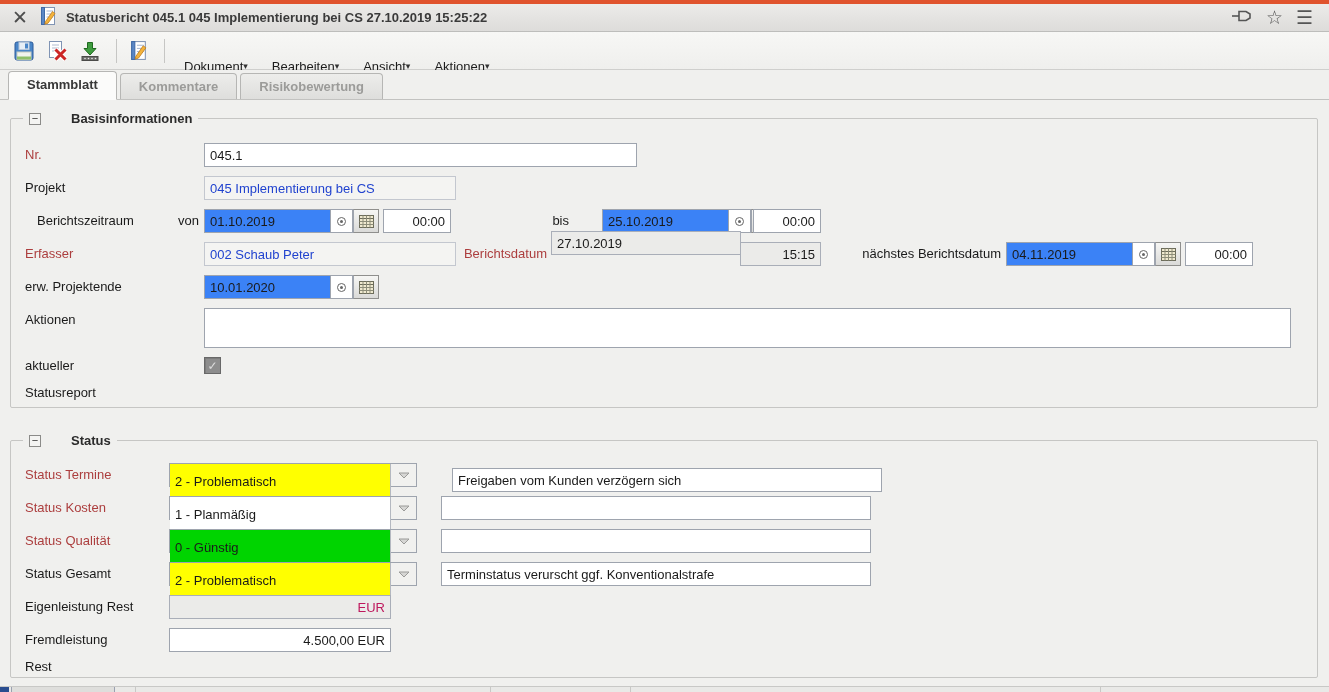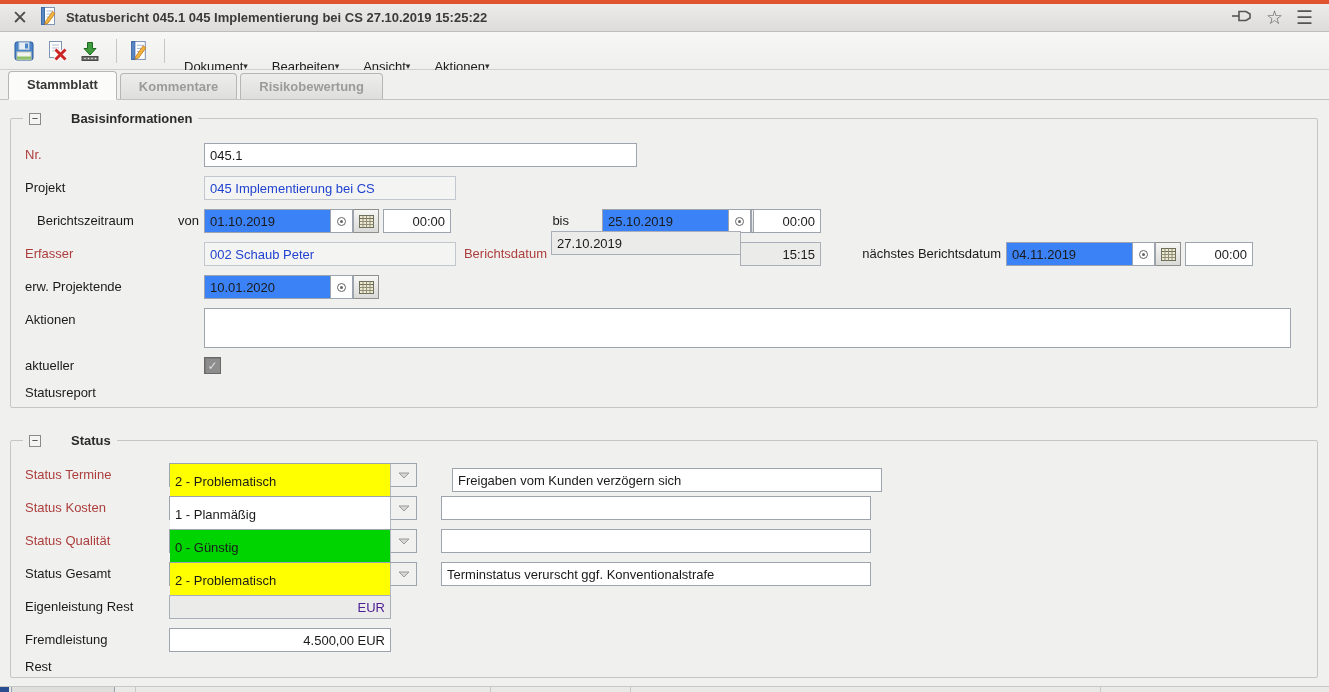--- a/index.html
+++ b/index.html
@@ -64,21 +64,21 @@
   .lbl { position:absolute; height:24px; line-height:24px; white-space:nowrap; color:#1a1a1a; }
   .lbl.req { color:#ac3e3e; }
   .lbl.ra { text-align:right; }
   .inp {
     position:absolute; height:24px; border:1px solid #9ea4ae; background:#fff;
     padding:0 5px; display:flex; align-items:center; overflow:hidden; white-space:nowrap;
   }
   .inp.right { justify-content:flex-end;text-align:center; }
   .inp.linkfield { background:#f4f4f2; border-color:#c3c7cf; color:#2143cf; }
   .inp.ro { background:#ebebe9; border-color:#a9aeb8; }
-  .mono-gray { color:#4c1d95; }
+  .mono-gray { color:#be185d; }
   .dategroup { position:absolute; display:flex; height:24px; }
   .dg-input { width:127px; height:24px; border:1px solid #9ea4ae; background:#3b82f6; padding:0 5px; display:flex; align-items:center; }
   .dg-clock { width:22px; height:24px; border:1px solid #9ea4ae; border-left:none; background:#fff; display:flex; align-items:center; justify-content:center; }
   .clock-ring { width:9px; height:9px; border:1.6px solid #666; border-radius:50%; display:flex; align-items:center; justify-content:center; }
   .clock-dot { width:3px; height:3px; background:#666; border-radius:50%; }
   .dg-cal {
     width:26px; height:24px; border:1px solid #8f8f8d; border-left:1px solid #9ea4ae;
     background:linear-gradient(#f6f6f4,#dadad8); display:flex; align-items:center; justify-content:center;
   }
   .dd { position:absolute; height:24px; display:flex; border:1px solid #9ea4ae; }

